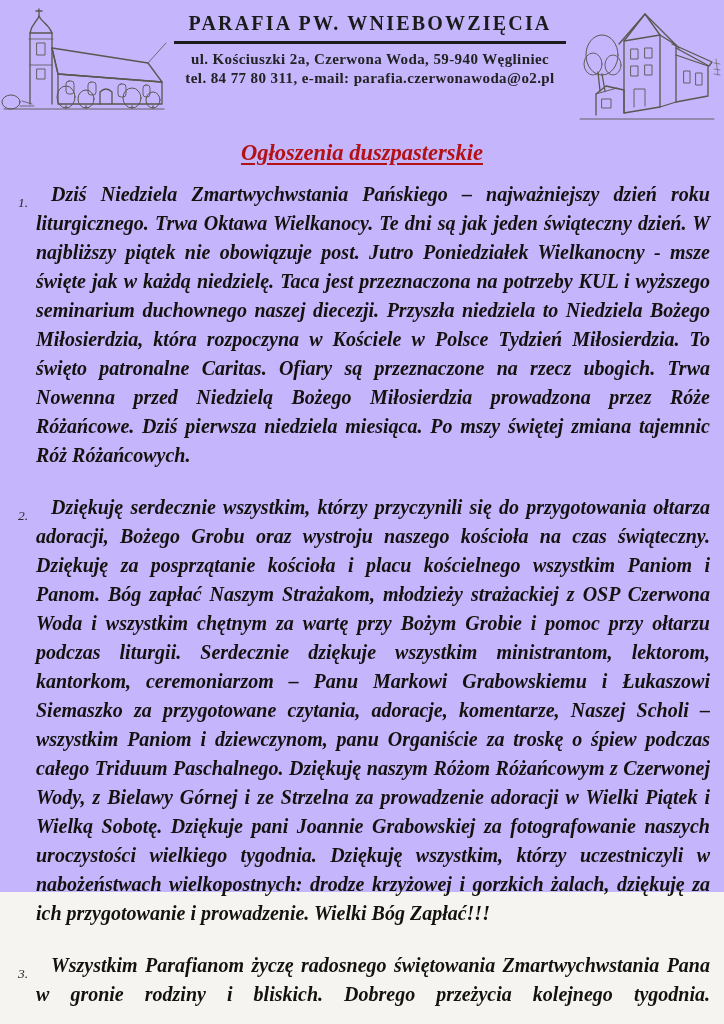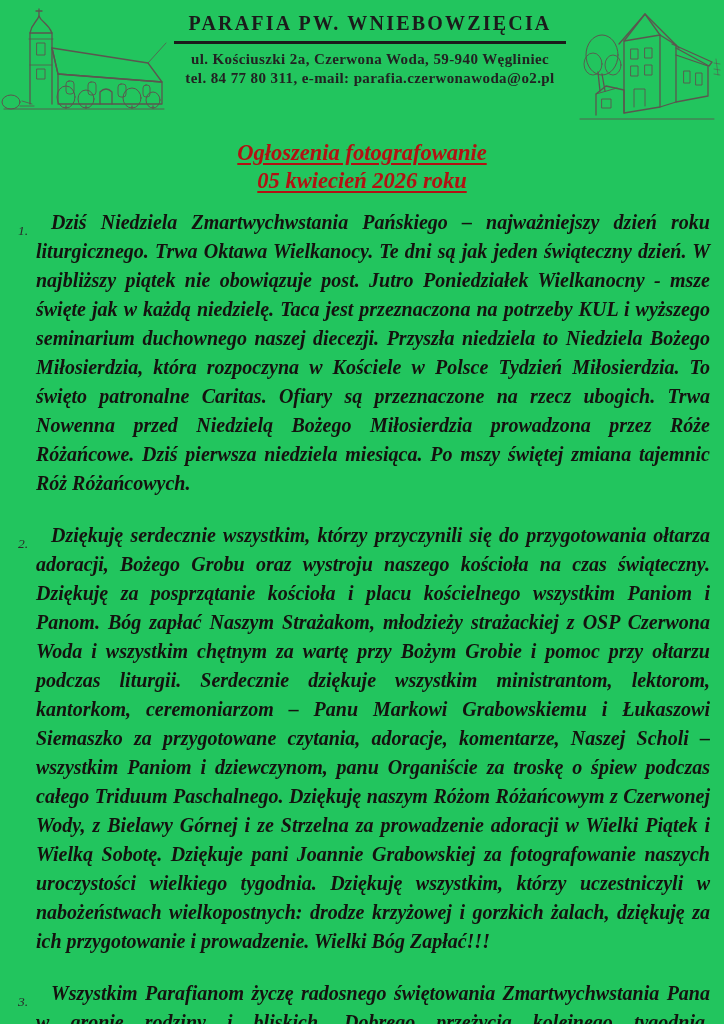--- a/index.html
+++ b/index.html
@@ -2,21 +2,21 @@
 <html lang="pl"><head>
 <meta charset="utf-8">
 <style>
   html,body { margin:0; padding:0; }
   body {
     width:724px; height:1024px; overflow:hidden;
     background:#f6f4f1;
     font-family:"Liberation Serif","DejaVu Serif",serif;
   }
   .page {
-    width:724px; height:1024px; background:#22c55e; box-sizing:border-box;
+    width:724px; height:892px; background:#c4b5fd; box-sizing:border-box;
     color:#171513;
   }
 
   
   .masthead { display:flex; align-items:flex-start; padding:3px 0 0 0; }
   .church { flex:0 0 auto; }
   .church svg { display:block; }
   .masthead-center { flex:1 1 auto; text-align:center; padding-top:7px; min-width:0; }
   .parish-title {
     font-weight:700; font-size:20px; line-height:26px;
@@ -134,22 +134,21 @@
 
           <g>
             <path d="M144 56 l2 16 M142 60 l6 1 M142 66 l6 1 M142 71 l6 1" stroke-width="0.6"></path>
           </g>
         </g>
       </svg>
     </div>
   </header>
 
   <div class="heading">
-    <div class="heading-line" style="color: rgb(179, 17, 19); text-decoration-color: rgb(179, 17, 19);">Ogłoszenia fotografowanie</div>
-    <div class="heading-line" style="color: rgb(179, 17, 19); text-decoration-color: rgb(179, 17, 19);">05 kwiecień 2026 roku</div>
+    <div class="heading-line" style="color: rgb(179, 17, 19); text-decoration-color: rgb(179, 17, 19);">Ogłoszenia duszpasterskie</div>
   </div>
 
   <main>
     <p class="item">
       <span class="num">1.</span>
       <span>Dziś Niedziela Zmartwychwstania Pańskiego – najważniejszy dzień roku liturgicznego. Trwa Oktawa Wielkanocy. Te dni są jak jeden świąteczny dzień. W najbliższy piątek nie obowiązuje post. Jutro Poniedziałek Wielkanocny - msze święte jak w każdą niedzielę. Taca jest przeznaczona na potrzeby KUL i wyższego seminarium duchownego naszej diecezji. Przyszła niedziela to Niedziela Bożego Miłosierdzia, która rozpoczyna w Kościele w Polsce Tydzień Miłosierdzia. To święto patronalne Caritas. Ofiary są przeznaczone na rzecz ubogich. Trwa Nowenna przed Niedzielą Bożego Miłosierdzia prowadzona przez Róże Różańcowe. Dziś pierwsza niedziela miesiąca. Po mszy świętej zmiana tajemnic Róż Różańcowych.</span>
     </p>
     <p class="item">
       <span class="num">2.</span>
       <span>Dziękuję serdecznie wszystkim, którzy przyczynili się do przygotowania ołtarza adoracji, Bożego Grobu oraz wystroju naszego kościoła na czas świąteczny. Dziękuję za posprzątanie kościoła i placu kościelnego wszystkim Paniom i Panom. Bóg zapłać Naszym Strażakom, młodzieży strażackiej z OSP Czerwona Woda i wszystkim chętnym za wartę przy Bożym Grobie i pomoc przy ołtarzu podczas liturgii. Serdecznie dziękuje wszystkim ministrantom, lektorom, kantorkom, ceremoniarzom – Panu Markowi Grabowskiemu i Łukaszowi Siemaszko za przygotowane czytania, adoracje, komentarze, Naszej Scholi – wszystkim Paniom i dziewczynom, panu Organiście za troskę o śpiew podczas całego Triduum Paschalnego. Dziękuję naszym Różom Różańcowym z Czerwonej Wody, z Bielawy Górnej i ze Strzelna za prowadzenie adoracji w Wielki Piątek i Wielką Sobotę. Dziękuje pani Joannie Grabowskiej za fotografowanie naszych uroczystości wielkiego tygodnia. Dziękuję wszystkim, którzy uczestniczyli w nabożeństwach wielkopostnych: drodze krzyżowej i gorzkich żalach, dziękuję za ich przygotowanie i prowadzenie. Wielki Bóg Zapłać!!!</span>

